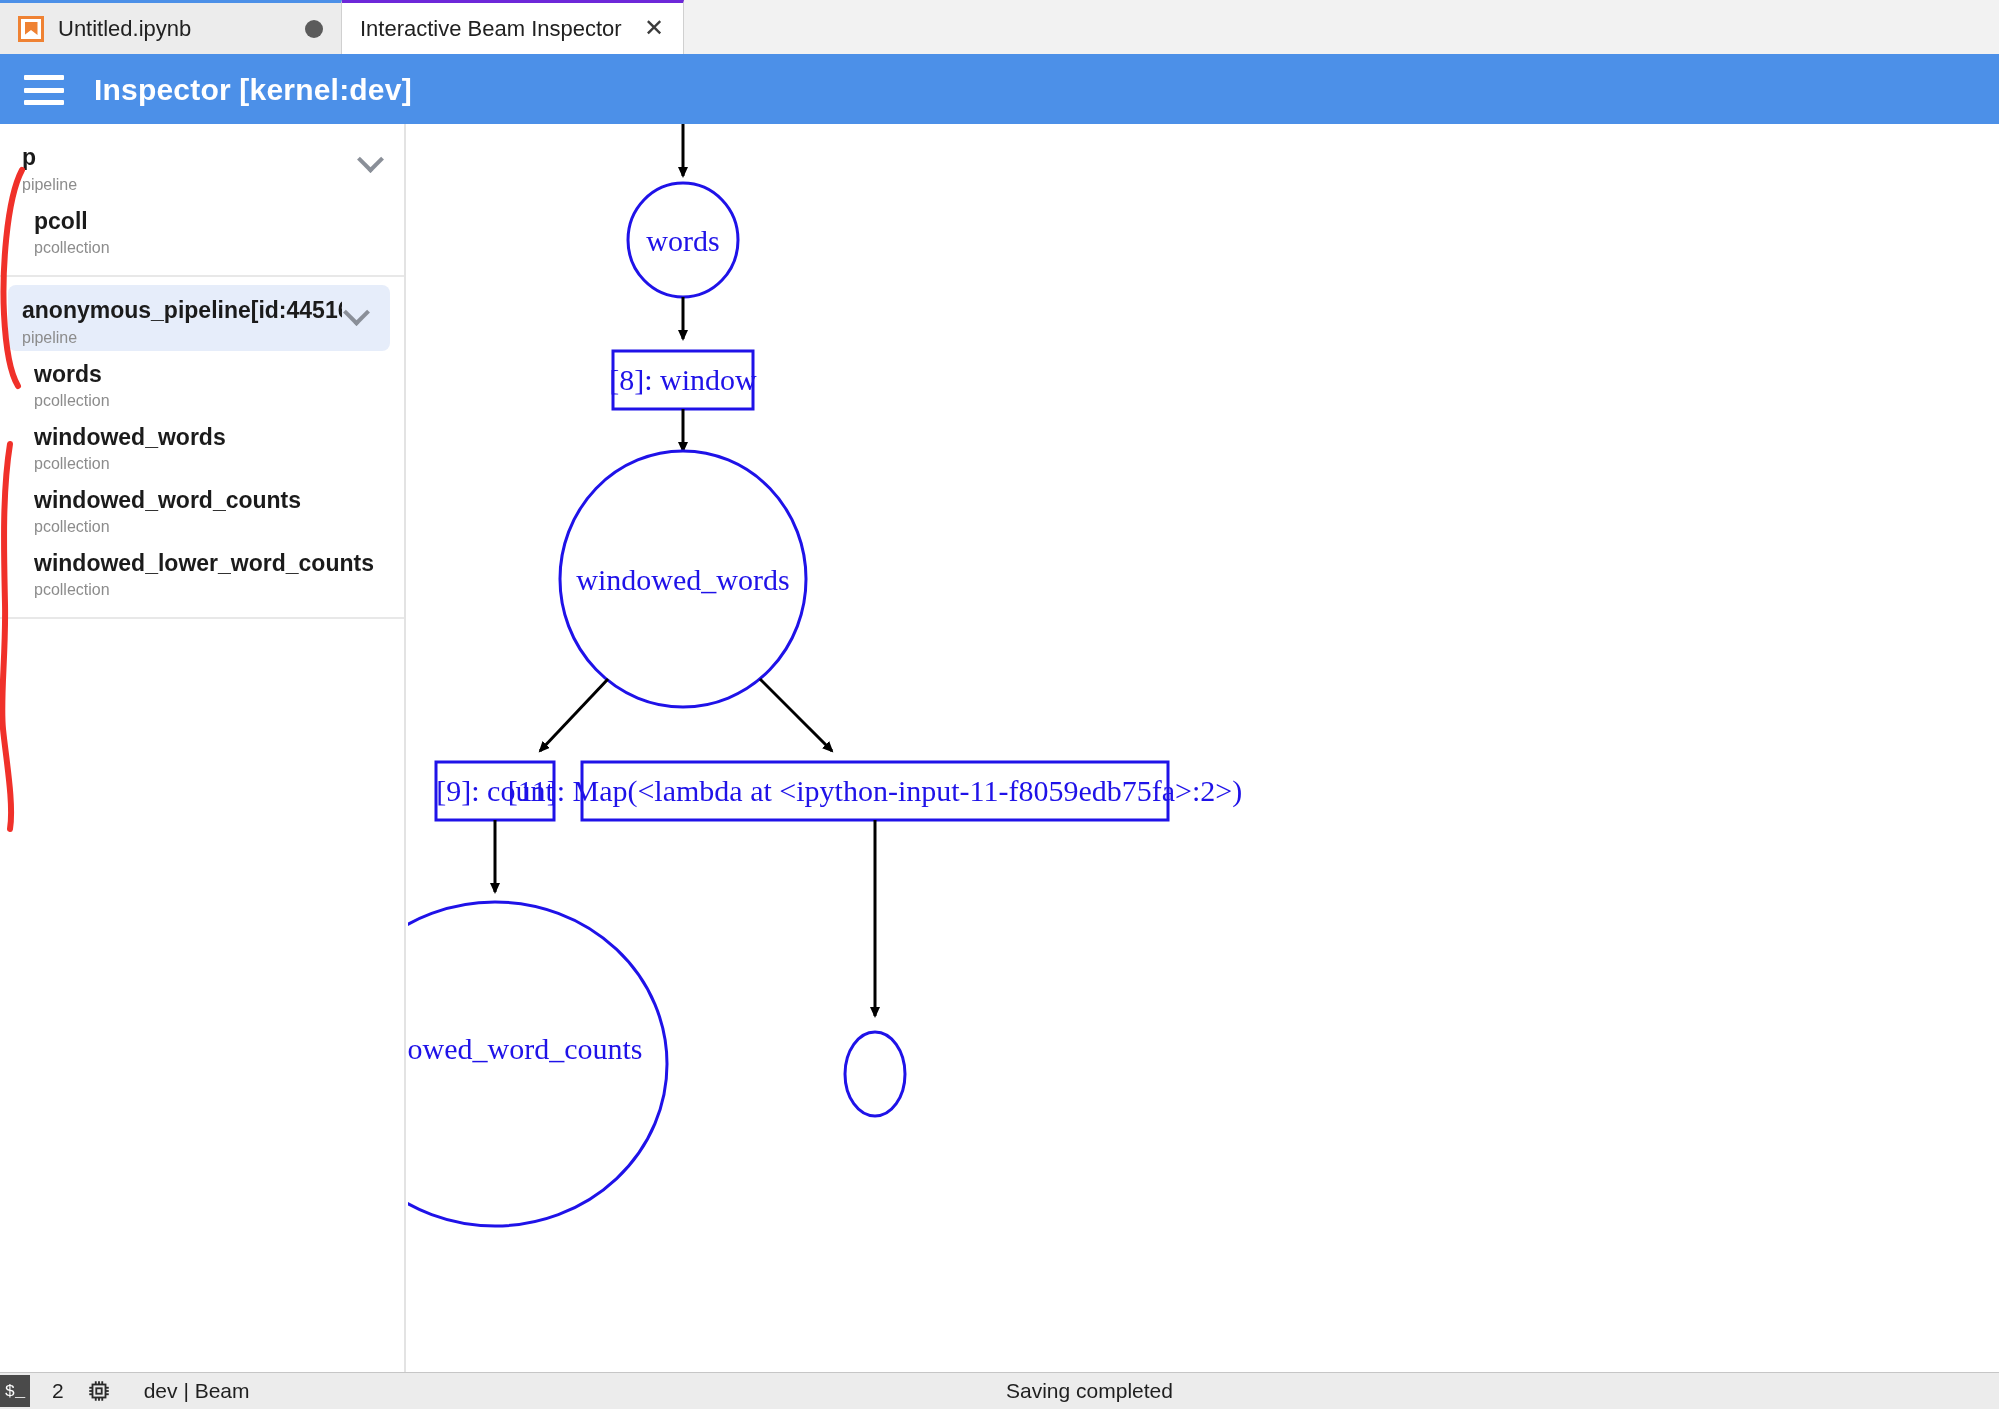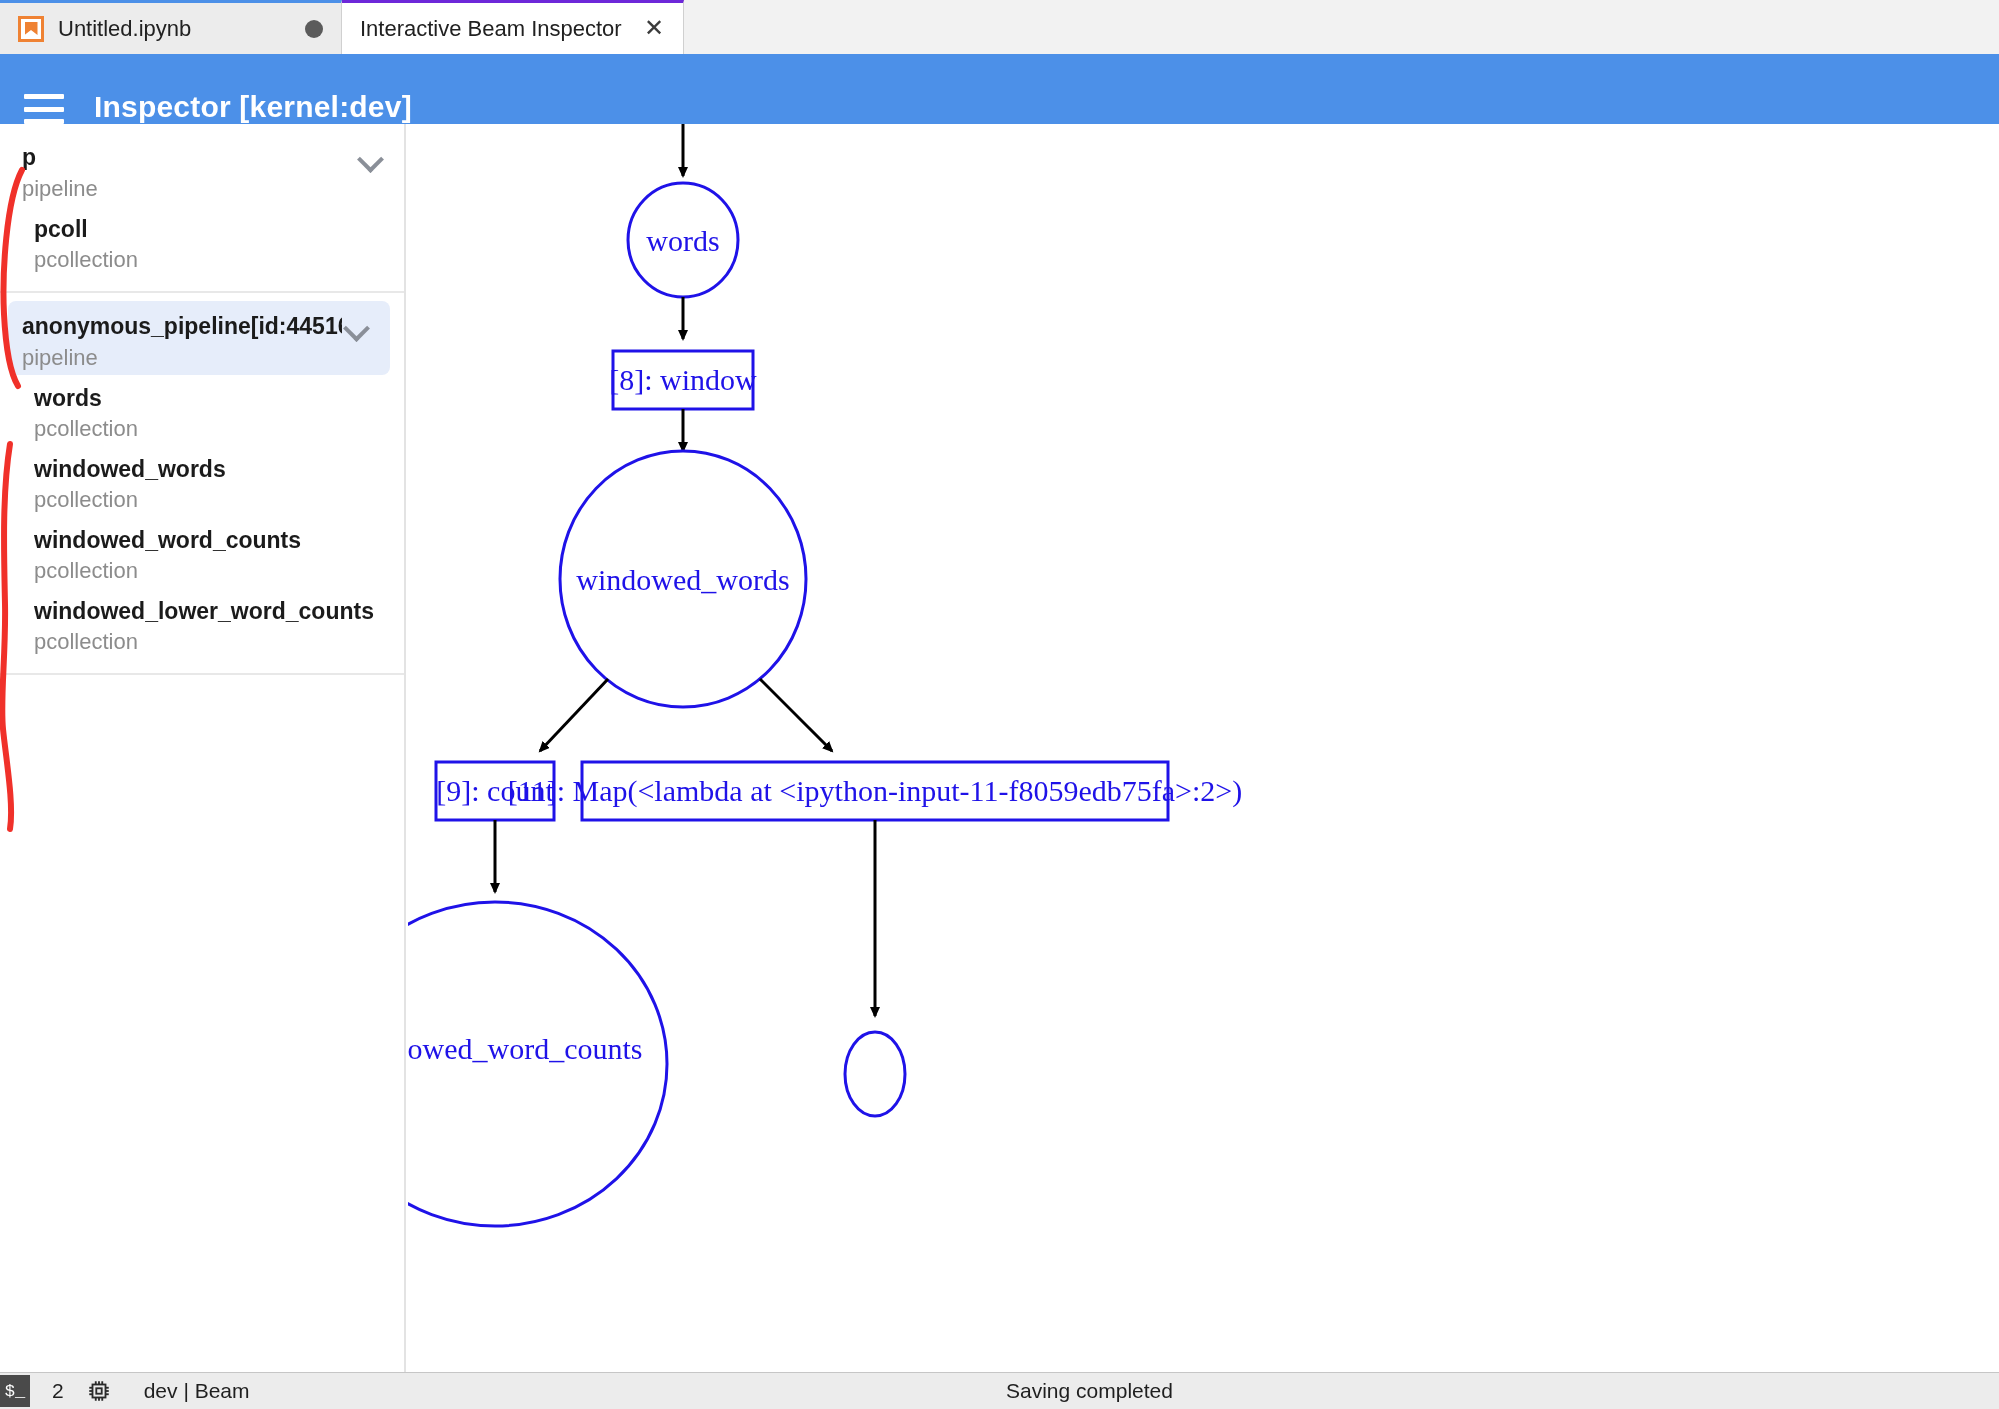--- a/index.html
+++ b/index.html
@@ -40,42 +40,42 @@
   .dirty-dot { width:18px; height:18px; border-radius:50%; background:#5b5b5b; flex:none; }
   .close-x {
     width:22px; height:22px; flex:none; position:relative; cursor:pointer;
     color:#3b3b3b; font-size:24px; line-height:20px; text-align:center;
     font-family:"Liberation Sans", sans-serif;
   }
 
   
   .header {
     position:absolute; left:0; top:56px; width:1999px; height:68px;
-    background:#4c90e8; display:flex; align-items:flex-end; gap:30px; padding-left:24px;
+    background:#4c90e8; display:flex; align-items:center; gap:30px; padding-left:24px;
   }
   .hamburger { width:40px; height:30px; display:flex; flex-direction:column; justify-content:space-between; cursor:pointer; }
   .hamburger span { display:block; height:5px; background:#fff; border-radius:1px; }
   .header-title { color:#ffffff; font-size:30px; font-weight:bold; letter-spacing:.2px; }
 
   
   .body { position:absolute; left:0; top:124px; width:1999px; height:1248px; background:#fff; }
 
   
   .sidebar {
     position:absolute; left:0; top:0; width:406px; height:1248px;
     background:#fff; border-right:2px solid #e3e3e3; overflow:hidden;
   }
   .sb-group { border-bottom:2px solid #e8e8e8; padding:8px 0 14px 0; }
   .sb-row { padding:10px 18px 4px 22px; position:relative; cursor:pointer; }
   .sb-row.indent { padding-left:34px; }
   .sb-row.selected { background:#e6edfa; border-radius:8px; margin:0 14px 0 8px; padding-left:14px; }
   .sb-head { display:flex; align-items:center; }
   .sb-name { font-size:23px; font-weight:bold; color:#1b1b1b; flex:1 1 auto;
              white-space:nowrap; overflow:hidden; text-overflow:clip; }
-  .sb-type { font-size:22px; color:#8c8c8c; margin-top:4px; }
+  .sb-type { font-size:16px; color:#8c8c8c; margin-top:4px; }
   .chev { width:30px; height:30px; flex:none; position:relative; }
   .chev::before {
     content:""; position:absolute; left:5px; top:8px; width:15px; height:15px;
     border-right:4px solid #8a8f98; border-bottom:4px solid #8a8f98;
     transform:rotate(45deg);
   }
 
   
   .red-ann { position:absolute; left:0; top:0; width:406px; height:1248px; pointer-events:none; }
 

